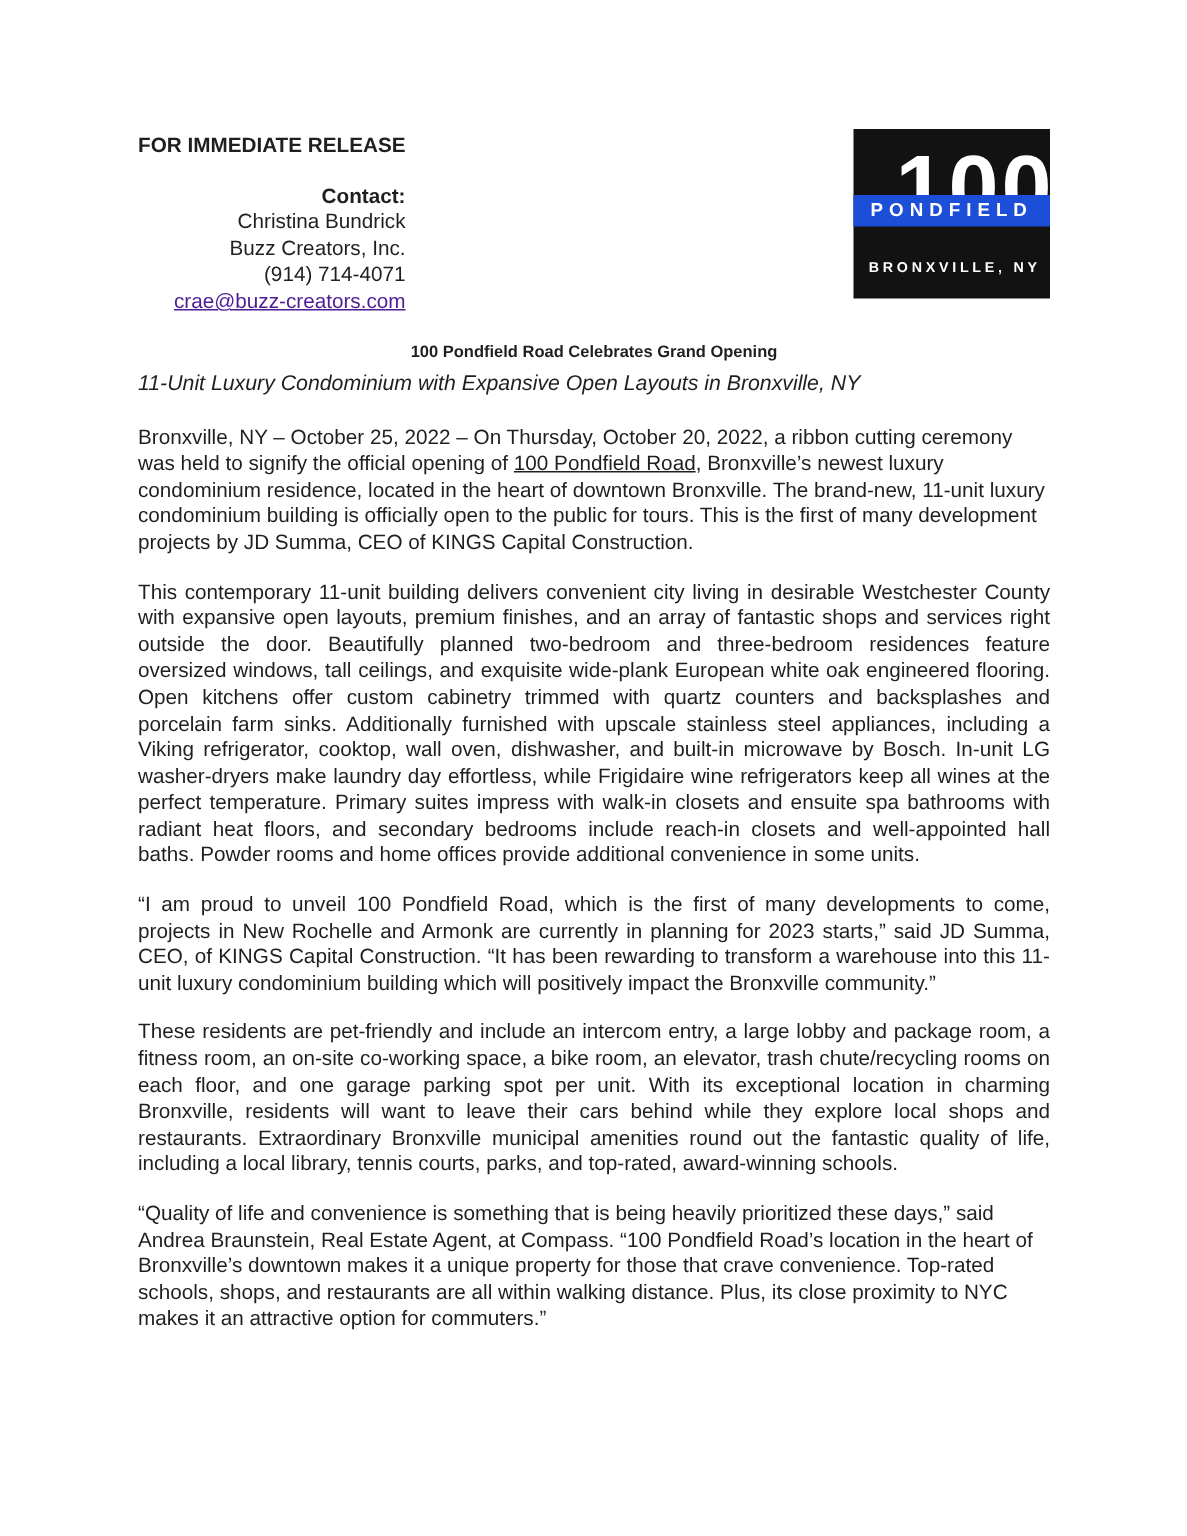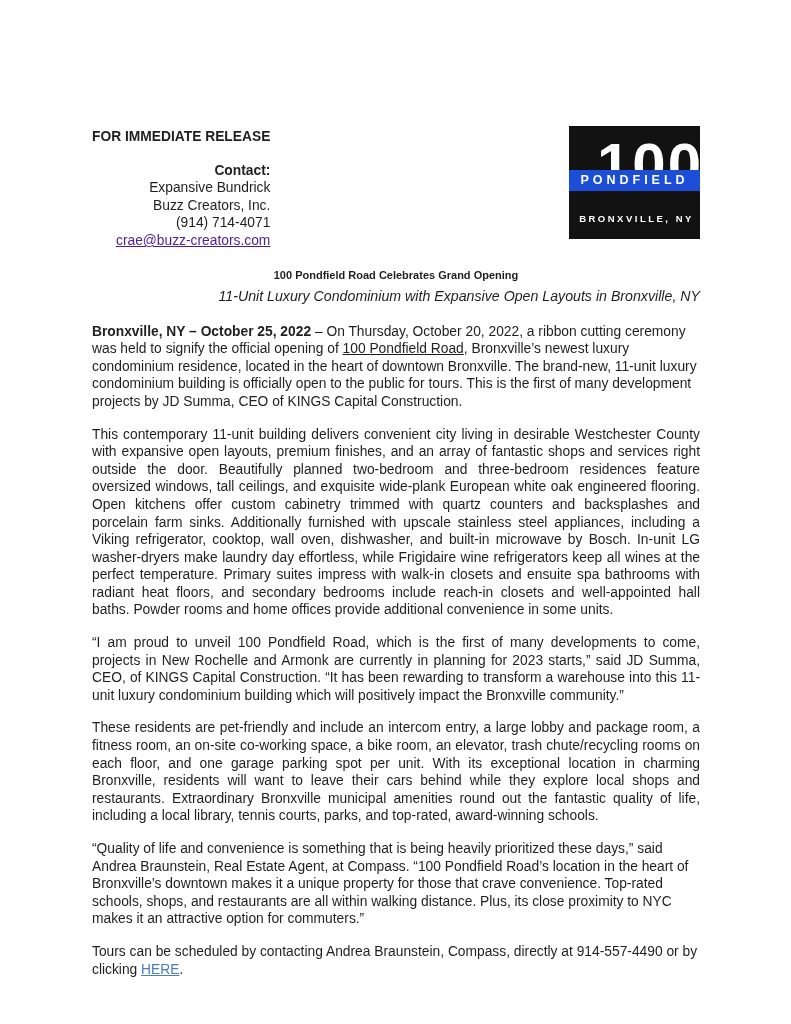--- a/index.html
+++ b/index.html
@@ -13,21 +13,20 @@
     font-family: "Liberation Sans", sans-serif;
     font-size: 13.8px;
     line-height: 17.6px;
     color: #1f1f1f;
     overflow: hidden;
   }
   .header-row {
     display: flex;
     justify-content: space-between;
     align-items: flex-start;
-    margin-top: 40px;
   }
   .release-label { font-weight: bold; }
   .contact-block { margin-top: 16px; text-align: right; }
   .contact-label { font-weight: bold; }
   .contact-line { display: block; }
   a.email-link { color: #4c1d95; text-decoration: underline; cursor: pointer; }
 
   
   .logo {
     width: 131px;
@@ -68,46 +67,46 @@
 
   
   .title {
     text-align: center;
     font-weight: bold;
     font-size: 11px;
     line-height: 21px;
     margin-top: 15px;
   }
   .subtitle {
-    text-align: right;
+    text-align: left;
     font-style: italic;
     font-size: 14.2px;
     line-height: 19px;
     margin-top: 1px;
   }
 
   
   .body-text { margin-top: 17px; }
   .body-text p { margin: 0 0 15px 0; }
   .justify { text-align: justify; }
-  .bold { font-weight: bold; }
+  .bold { font-weight: normal; }
   .u { text-decoration: underline; }
   a.doc-link { color: #4a7dbe; text-decoration: underline; cursor: pointer; }
 </style>
 </head>
 <body>
 
 <div class="page">
 
   <div class="header-row">
     <div>
       <div class="release-label">FOR IMMEDIATE RELEASE</div>
       <div class="contact-block">
         <span class="contact-line contact-label">Contact:</span>
-        <span class="contact-line">Expansive Bundrick</span>
+        <span class="contact-line">Christina Bundrick</span>
         <span class="contact-line">Buzz Creators, Inc.</span>
         <span class="contact-line">(914) 714-4071</span>
         <a class="contact-line email-link">crae@buzz-creators.com</a>
       </div>
     </div>
     <div class="logo">
       <div class="logo-100">100</div>
       <div class="logo-pondfield">PONDFIELD</div>
       <div class="logo-city">BRONXVILLE, NY</div>
     </div>
@@ -121,17 +120,16 @@
     <p><span class="bold">Bronxville, NY – October 25, 2022</span><span> – On Thursday, October 20, 2022, a ribbon cutting ceremony was held to signify the official opening of </span><span class="u">100 Pondfield Road</span><span>, Bronxville’s newest luxury condominium residence, located in the heart of downtown Bronxville. The brand-new, 11-unit luxury condominium building is officially open to the public for tours. This is the first of many development projects by JD Summa, CEO of KINGS Capital Construction.</span></p>
 
     <p class="justify">This contemporary 11-unit building delivers convenient city living in desirable Westchester County with expansive open layouts, premium finishes, and an array of fantastic shops and services right outside the door. Beautifully planned two-bedroom and three-bedroom residences feature oversized windows, tall ceilings, and exquisite wide-plank European white oak engineered flooring. Open kitchens offer custom cabinetry trimmed with quartz counters and backsplashes and porcelain farm sinks. Additionally furnished with upscale stainless steel appliances, including a Viking refrigerator, cooktop, wall oven, dishwasher, and built-in microwave by Bosch. In-unit LG washer-dryers make laundry day effortless, while Frigidaire wine refrigerators keep all wines at the perfect temperature. Primary suites impress with walk-in closets and ensuite spa bathrooms with radiant heat floors, and secondary bedrooms include reach-in closets and well-appointed hall baths. Powder rooms and home offices provide additional convenience in some units.</p>
 
     <p class="justify">“I am proud to unveil 100 Pondfield Road, which is the first of many developments to come, projects in New Rochelle and Armonk are currently in planning for 2023 starts,” said JD Summa, CEO, of KINGS Capital Construction. “It has been rewarding to transform a warehouse into this 11-unit luxury condominium building which will positively impact the Bronxville community.”</p>
 
     <p class="justify">These residents are pet-friendly and include an intercom entry, a large lobby and package room, a fitness room, an on-site co-working space, a bike room, an elevator, trash chute/recycling rooms on each floor, and one garage parking spot per unit. With its exceptional location in charming Bronxville, residents will want to leave their cars behind while they explore local shops and restaurants. Extraordinary Bronxville municipal amenities round out the fantastic quality of life, including a local library, tennis courts, parks, and top-rated, award-winning schools.</p>
 
     <p>“Quality of life and convenience is something that is being heavily prioritized these days,” said Andrea Braunstein, Real Estate Agent, at Compass. “100 Pondfield Road’s location in the heart of Bronxville’s downtown makes it a unique property for those that crave convenience. Top-rated schools, shops, and restaurants are all within walking distance. Plus, its close proximity to NYC makes it an attractive option for commuters.”</p>
 
-    <p><span>Tours can be scheduled by contacting Andrea Braunstein, Compass, directly at 914-557-4490 or by clicking </span><a class="doc-link">HERE</a><span>.</span></p>
 
   </div>
 
 </div>
 
 </body></html>

